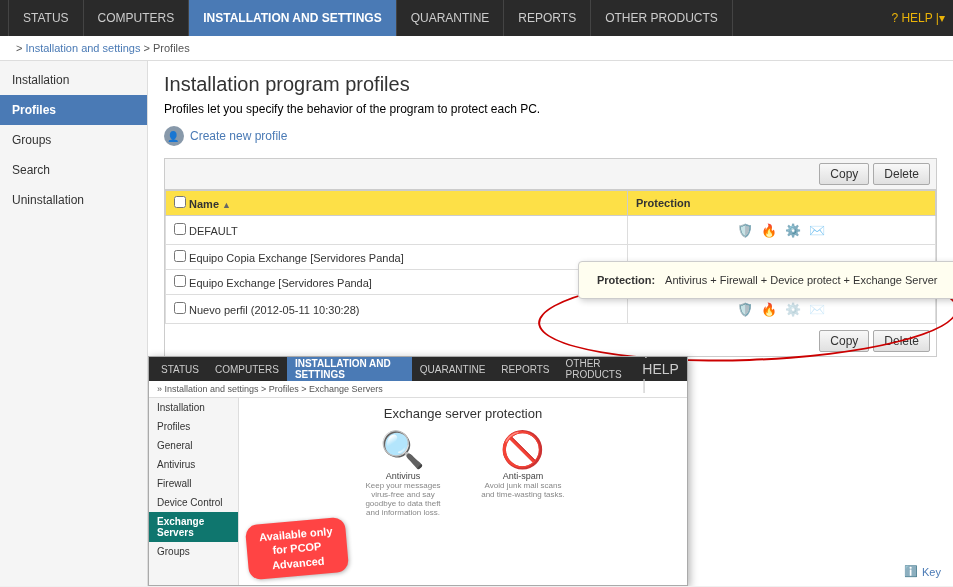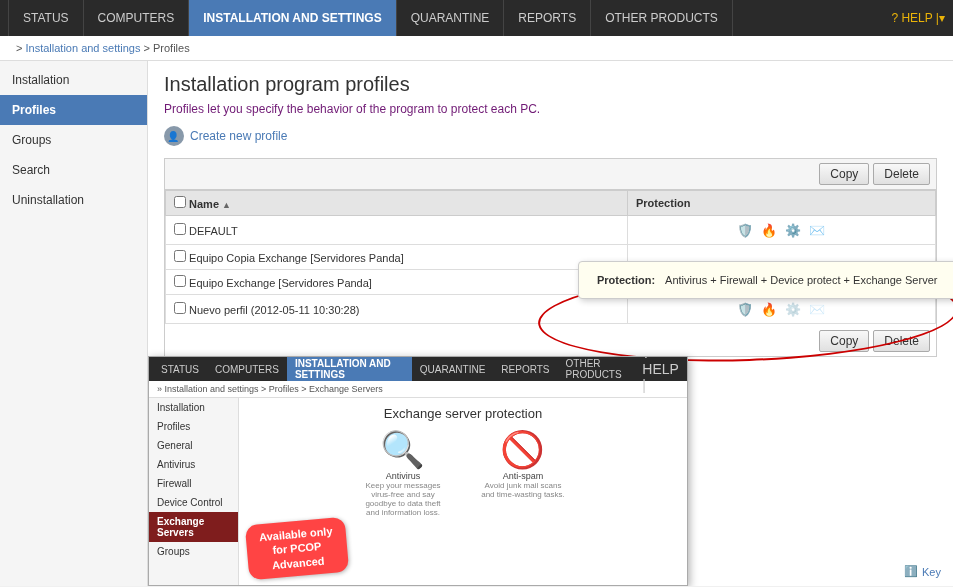--- a/index.html
+++ b/index.html
@@ -83,21 +83,21 @@
       overflow: hidden;
     }
     .page-title {
       font-size: 20px;
       color: #333;
       font-weight: normal;
       margin-bottom: 6px;
     }
     .page-desc {
       font-size: 12px;
-      color: #701a75;
+      color: #000000;
       margin-bottom: 10px;
     }
     .create-new {
       display: flex;
       align-items: center;
       gap: 6px;
       margin-bottom: 12px;
       color: #4a7ab5;
       cursor: pointer;
       font-size: 12px;
@@ -133,21 +133,21 @@
       font-size: 12px;
       background: linear-gradient(to bottom, #f8f8f8, #e0e0e0);
       border: 1px solid #aaa;
       cursor: pointer;
       border-radius: 2px;
       color: #333;
     }
 
     .profiles-table { width: 100%; border-collapse: collapse; }
     .profiles-table th {
-      background: #e5e5e5;
+      background: #fde047;
       border: 1px solid #ccc;
       padding: 5px 8px;
       text-align: left;
       font-size: 11px;
       font-weight: bold;
       color: #333;
     }
     .profiles-table td {
       border: 1px solid #ddd;
       padding: 5px 8px;
@@ -239,21 +239,21 @@
     }
 
     .ss-body { display: flex; height: calc(230px - 24px - 18px); }
     .ss-sidebar {
       width: 90px;
       background: #f5f5f5;
       border-right: 1px solid #ddd;
       font-size: 10px;
     }
     .ss-sidebar-item { padding: 4px 8px; color: #333; cursor: pointer; }
-    .ss-sidebar-item.active { background: #7f1d1d; color: #fff; font-weight: bold; }
+    .ss-sidebar-item.active { background: #0f766e; color: #fff; font-weight: bold; }
 
     .ss-content {
       flex: 1;
       padding: 8px 12px;
       text-align: center;
       position: relative;
       overflow: hidden;
     }
     .ss-content h2 { font-size: 13px; color: #333; font-weight: normal; margin-bottom: 4px; }
     .ss-content p { font-size: 9px; color: #666; margin-bottom: 8px; }

